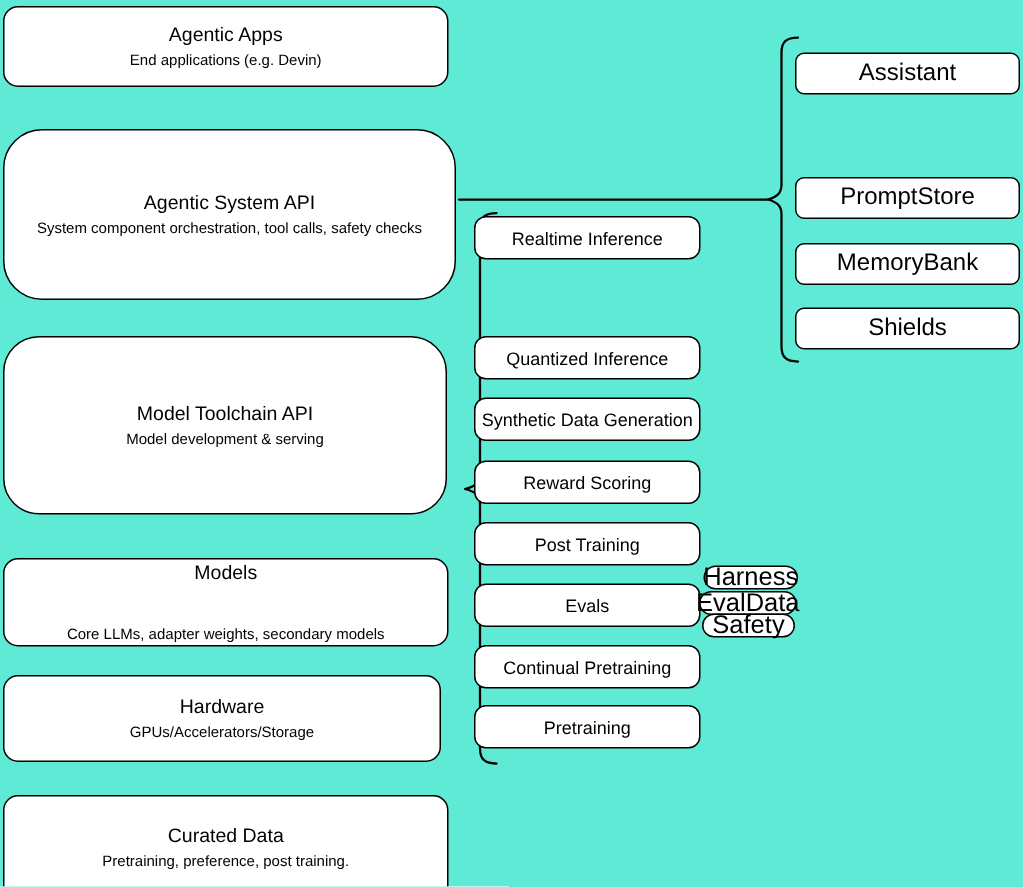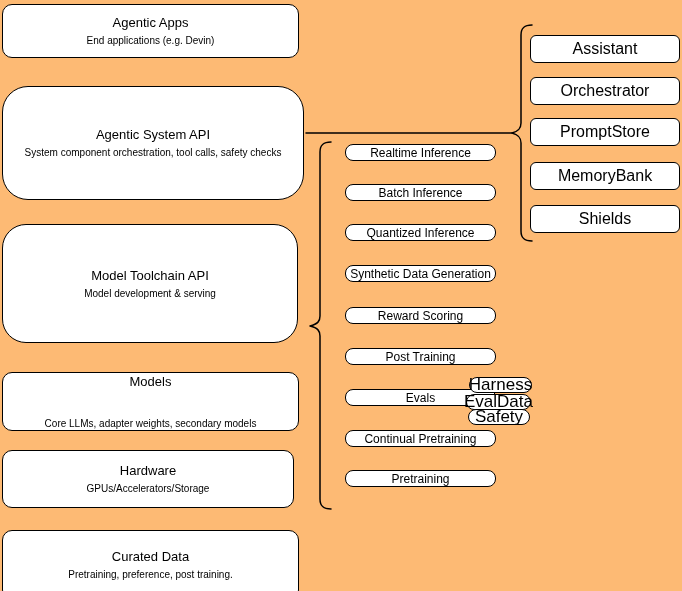--- a/index.html
+++ b/index.html
@@ -1,19 +1,19 @@
 <!DOCTYPE html>
 <html><head>
 <meta charset="utf-8">
 <style>
   html,body{margin:0;padding:0;background:#ffffff;}
   .canvas{
     position:relative;
     width:682px;height:591px;
-    background:#fdba74;
+    background:#5eead4;
     font-family:"Liberation Sans", sans-serif;
     color:#000000;
     overflow:hidden;
   }
   .connectors{position:absolute;left:0;top:0;z-index:1;}
   .connectors path{fill:none;stroke:#000000;stroke-width:1.5;stroke-linecap:round;stroke-linejoin:round;}
 
   .lbox,.mbox,.rbox,.pill{
     position:absolute;box-sizing:border-box;
     background:#ffffff;border:1.5px solid #000000;
@@ -24,21 +24,21 @@
   #l1{left:2px;top:4px;width:297px;height:54px;border-radius:10px;}
   #l2{left:2px;top:86px;width:302px;height:114px;border-radius:26px;}
   #l3{left:2px;top:224px;width:296px;height:119px;border-radius:24px;}
   #l4{left:2px;top:372px;width:297px;height:59px;border-radius:10px;gap:24px;}
   #l5{left:2px;top:450px;width:292px;height:58px;border-radius:10px;}
   #l6{left:2px;top:530px;width:297px;height:70px;border-radius:10px;justify-content:center;}
   .t{font-size:13px;line-height:16px;}
   .s{font-size:10px;line-height:12px;margin-top:4px;}
 
   
-  .mbox{left:345px;width:151px;height:17px;border-radius:8px;font-size:12px;line-height:14px;}
+  .mbox{left:316px;width:151px;height:29px;border-radius:8px;font-size:12px;line-height:14px;}
   #m1{top:144px}#m2{top:184px}#m3{top:224px}#m4{top:265px}#m5{top:307px}
   #m6{top:348px}#m7{top:389px}#m8{top:430px}#m9{top:470px}
 
   
   .rbox{left:530px;width:150px;height:28px;border-radius:6px;font-size:16px;line-height:14px;}
   #r1{top:35px}#r2{top:77px}#r3{top:118px}#r4{top:162px}#r5{top:205px}
 
   
   .pill{height:16px;border-radius:9px;font-size:17px;line-height:12px;z-index:3;}
   #p1{left:469px;top:377px;width:63px;}
@@ -77,23 +77,20 @@
     <div class="s">GPUs/Accelerators/Storage</div>
   </div>
   <div class="lbox" id="l6">
     <div class="t">Curated Data</div>
     <div class="s">Pretraining, preference, post training.</div>
   </div>
 
   <div class="mbox" id="m1">
     <span>Realtime Inference</span>
   </div>
-  <div class="mbox" id="m2">
-    <span>Batch Inference</span>
-  </div>
   <div class="mbox" id="m3">
     <span>Quantized Inference</span>
   </div>
   <div class="mbox" id="m4">
     <span>Synthetic Data Generation</span>
   </div>
   <div class="mbox" id="m5">
     <span>Reward Scoring</span>
   </div>
   <div class="mbox" id="m6">
@@ -115,23 +112,20 @@
   <div class="pill" id="p2">
     <span>EvalData</span>
   </div>
   <div class="pill" id="p3">
     <span>Safety</span>
   </div>
 
   <div class="rbox" id="r1">
     <span>Assistant</span>
   </div>
-  <div class="rbox" id="r2">
-    <span>Orchestrator</span>
-  </div>
   <div class="rbox" id="r3">
     <span>PromptStore</span>
   </div>
   <div class="rbox" id="r4">
     <span>MemoryBank</span>
   </div>
   <div class="rbox" id="r5">
     <span>Shields</span>
   </div>
 

